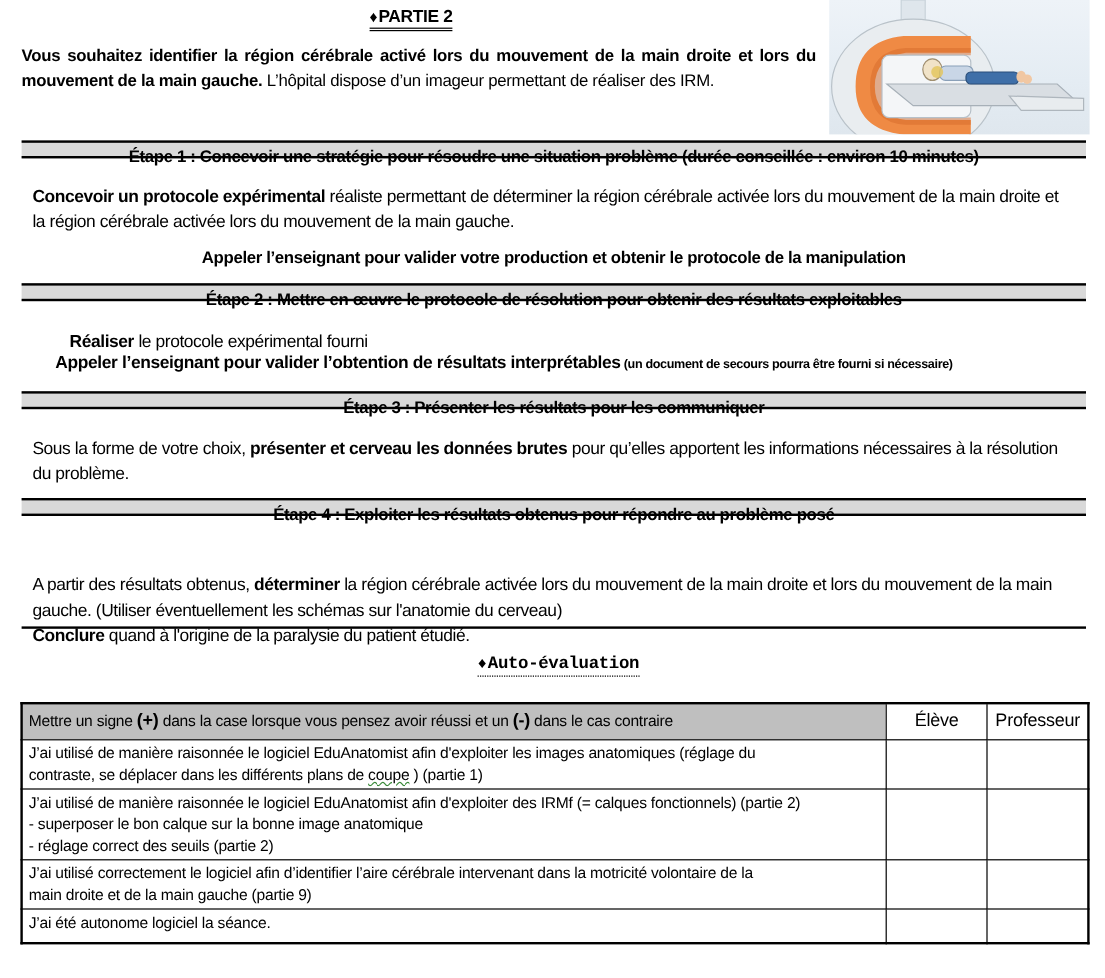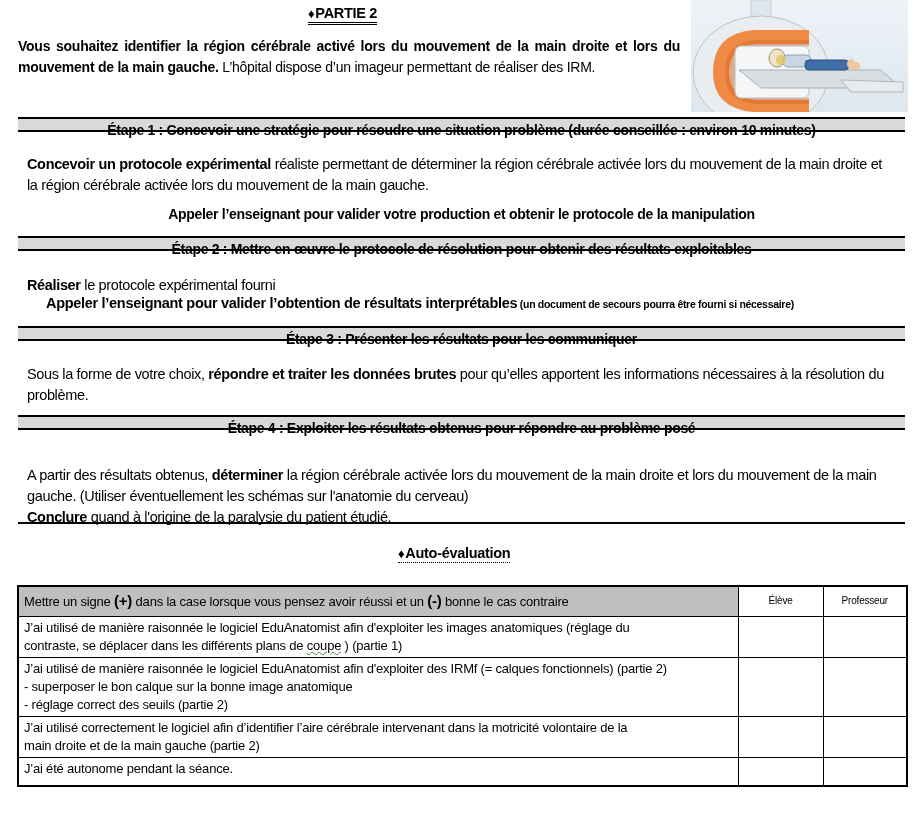--- a/index.html
+++ b/index.html
@@ -39,50 +39,50 @@
     .band-3 { top: 326px; }
     .band-4 { top: 415px; }
 
     .para {
       position: absolute; left: 27px; width: 860px;
       font-size: 14.5px; line-height: 21px; letter-spacing: -0.35px;
     }
     .para b { font-weight: bold; }
     .p1 { top: 154px; }
     .p1-center { position: absolute; left: 18px; width: 887px; top: 206px; text-align: center; font-weight: bold; font-size: 14px; letter-spacing: -0.3px; }
-    .p2a { top: 275px; }
+    .p2a { top: 275px; margin-left: 31px; }
     .p2b { position: absolute; left: 46px; top: 295px; font-size: 14.5px; letter-spacing: -0.3px; font-weight: bold; }
     .p2b .small { font-size: 10.5px; letter-spacing: -0.3px; }
     .p3 { top: 364px; }
-    .p4 { top: 465px; }
+    .p4 { top: 478px; }
 
     .rule {
       position: absolute; left: 18px; width: 887px; height: 0;
       border-top: 2px solid #000; top: 522px;
     }
 
     .auto-title {
       position: absolute; left: 398px; top: 545px;
       font-weight: bold; font-size: 14.5px; letter-spacing: -0.3px;
-      border-bottom: 1px dotted #000; line-height: 17px;
+      border-bottom: 1px dotted #000; line-height: 17px; font-family: Liberation Mono, monospace;
     }
 
     table.eval {
       position: absolute; left: 17px; top: 585px; width: 891px;
       border-collapse: collapse;
       font-size: 13px; letter-spacing: -0.2px;
     }
     table.eval td, table.eval th {
       border: 1px solid #000; vertical-align: top;
       padding: 2px 5px; line-height: 18px; font-weight: normal; text-align: left;
     }
     table.eval tr { border: 1px solid #000; }
     table.eval { border: 2px solid #000; }
     table.eval th.crit-h { background: #bfbfbf; height: 30px; vertical-align: middle; }
-    table.eval th.col-h { background: #fff; text-align: center; vertical-align: middle; font-size: 10px; }
+    table.eval th.col-h { background: #fff; text-align: center; vertical-align: middle; font-size: 15px; }
     .crit-h .sign { font-weight: bold; font-size: 15px; }
     .c1 { width: 722px; }
     .c2 { width: 85px; }
     .c3 { width: 84px; }
     .r1 td { height: 38px; }
     .r2 td { height: 55px; }
     .r3 td { height: 38px; }
     .r4 td { height: 29px; vertical-align: middle; }
     .r5 td { height: 29px; vertical-align: middle; }
     .squiggle { text-decoration: underline wavy #3a8a3a; text-decoration-thickness: 1px; text-align: right; }
@@ -125,40 +125,40 @@
 <div class="band band-2">Étape 2 : Mettre en œuvre le protocole de résolution pour obtenir des résultats exploitables</div>
 <div class="para p2a">
   <b>Réaliser</b><span> le protocole expérimental fourni</span>
 </div>
 <div class="p2b">
   <span>Appeler l’enseignant pour valider l’obtention de résultats interprétables</span><span class="small" style="font-weight:bold;"> (un document de secours pourra être fourni si nécessaire)</span>
 </div>
 
 <div class="band band-3">Étape 3 : Présenter les résultats pour les communiquer</div>
 <div class="para p3">
-  <span>Sous la forme de votre choix, </span><b>répondre et traiter les données brutes</b><span> pour qu’elles apportent les informations nécessaires à la résolution du problème.</span>
+  <span>Sous la forme de votre choix, </span><b>présenter et cerveau les données brutes</b><span> pour qu’elles apportent les informations nécessaires à la résolution du problème.</span>
 </div>
 
 <div class="band band-4">Étape 4 : Exploiter les résultats obtenus pour répondre au problème posé</div>
 <div class="para p4">
   <span>A partir des résultats obtenus, </span><b>déterminer</b><span> la région cérébrale activée lors du mouvement de la main droite et lors du mouvement de la main gauche. (Utiliser éventuellement les schémas sur l'anatomie du cerveau)</span><br>
   <b>Conclure</b><span> quand à l'origine de la paralysie du patient étudié.</span>
 </div>
 
 <div class="rule"></div>
 
 <div class="auto-title">
   <span class="diamond">♦</span><span>Auto-évaluation</span>
 </div>
 
 <table class="eval">
   <tbody>
       <tr>
     <th class="crit-h c1">
-      <span>Mettre un signe </span><span class="sign">(+)</span><span> dans la case  lorsque vous pensez avoir réussi et un </span><span class="sign">(-)</span><span> bonne le cas contraire</span>
+      <span>Mettre un signe </span><span class="sign">(+)</span><span> dans la case  lorsque vous pensez avoir réussi et un </span><span class="sign">(-)</span><span> dans le cas contraire</span>
     </th>
     <th class="col-h c2">Élève</th>
     <th class="col-h c3">Professeur</th>
   </tr>
   <tr class="r1">
     <td>
       <span>J’ai utilisé de manière raisonnée le logiciel  EduAnatomist afin d'exploiter les images anatomiques (réglage du</span><br>
       <span>contraste, se déplacer dans les différents plans de </span><span class="squiggle">coupe</span><span> ) (partie 1)</span>
     </td>
     <td></td>
@@ -169,24 +169,24 @@
       <span>J’ai utilisé de manière raisonnée le logiciel  EduAnatomist afin d'exploiter des IRMf (= calques fonctionnels) (partie 2)</span><br>
       <span>- superposer le bon calque sur la bonne image anatomique</span><br>
       <span>- réglage correct des seuils (partie 2)</span>
     </td>
     <td></td>
     <td></td>
   </tr>
   <tr class="r3">
     <td>
       <span>J’ai utilisé correctement le logiciel  afin d’identifier l’aire cérébrale intervenant dans la motricité  volontaire de la</span><br>
-      <span>main droite et de la main gauche (partie 2)</span>
+      <span>main droite et de la main gauche (partie 9)</span>
     </td>
     <td></td>
     <td></td>
   </tr>
   <tr class="r5">
-    <td>J’ai été autonome pendant la séance.</td>
+    <td>J’ai été autonome logiciel la séance.</td>
     <td></td>
     <td></td>
   </tr>
 </tbody>
   </table>
 
 </body></html>

